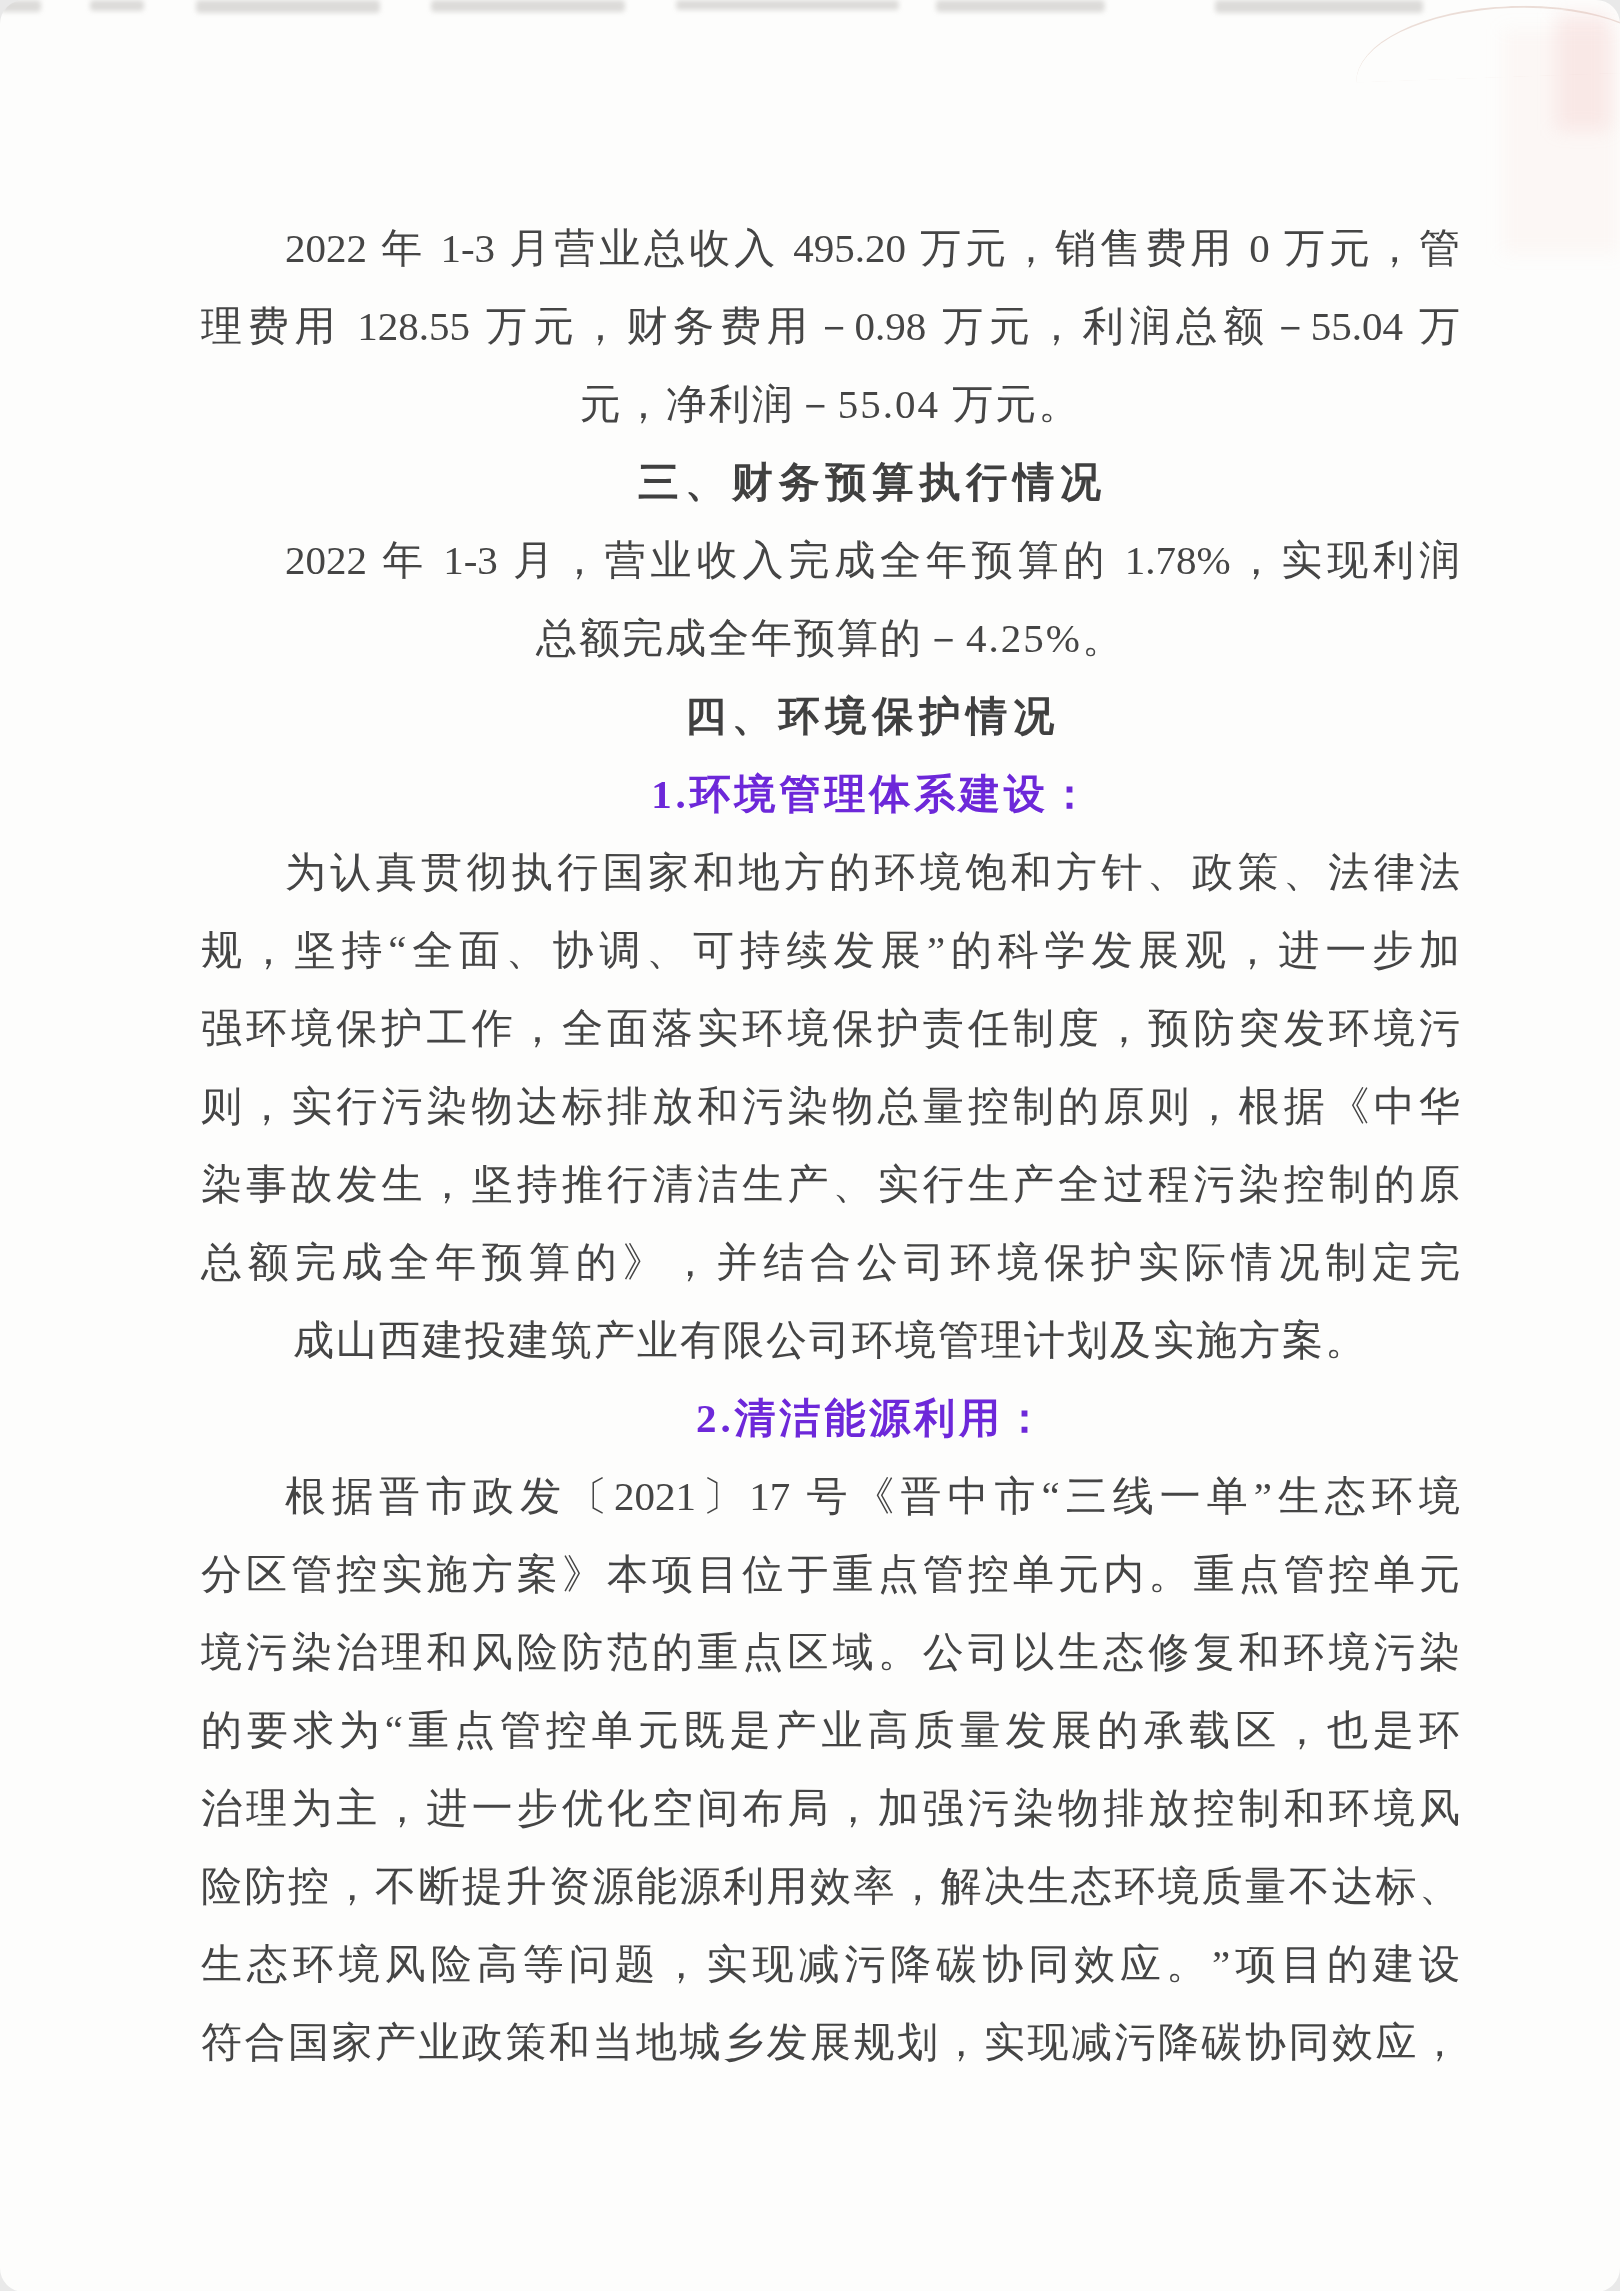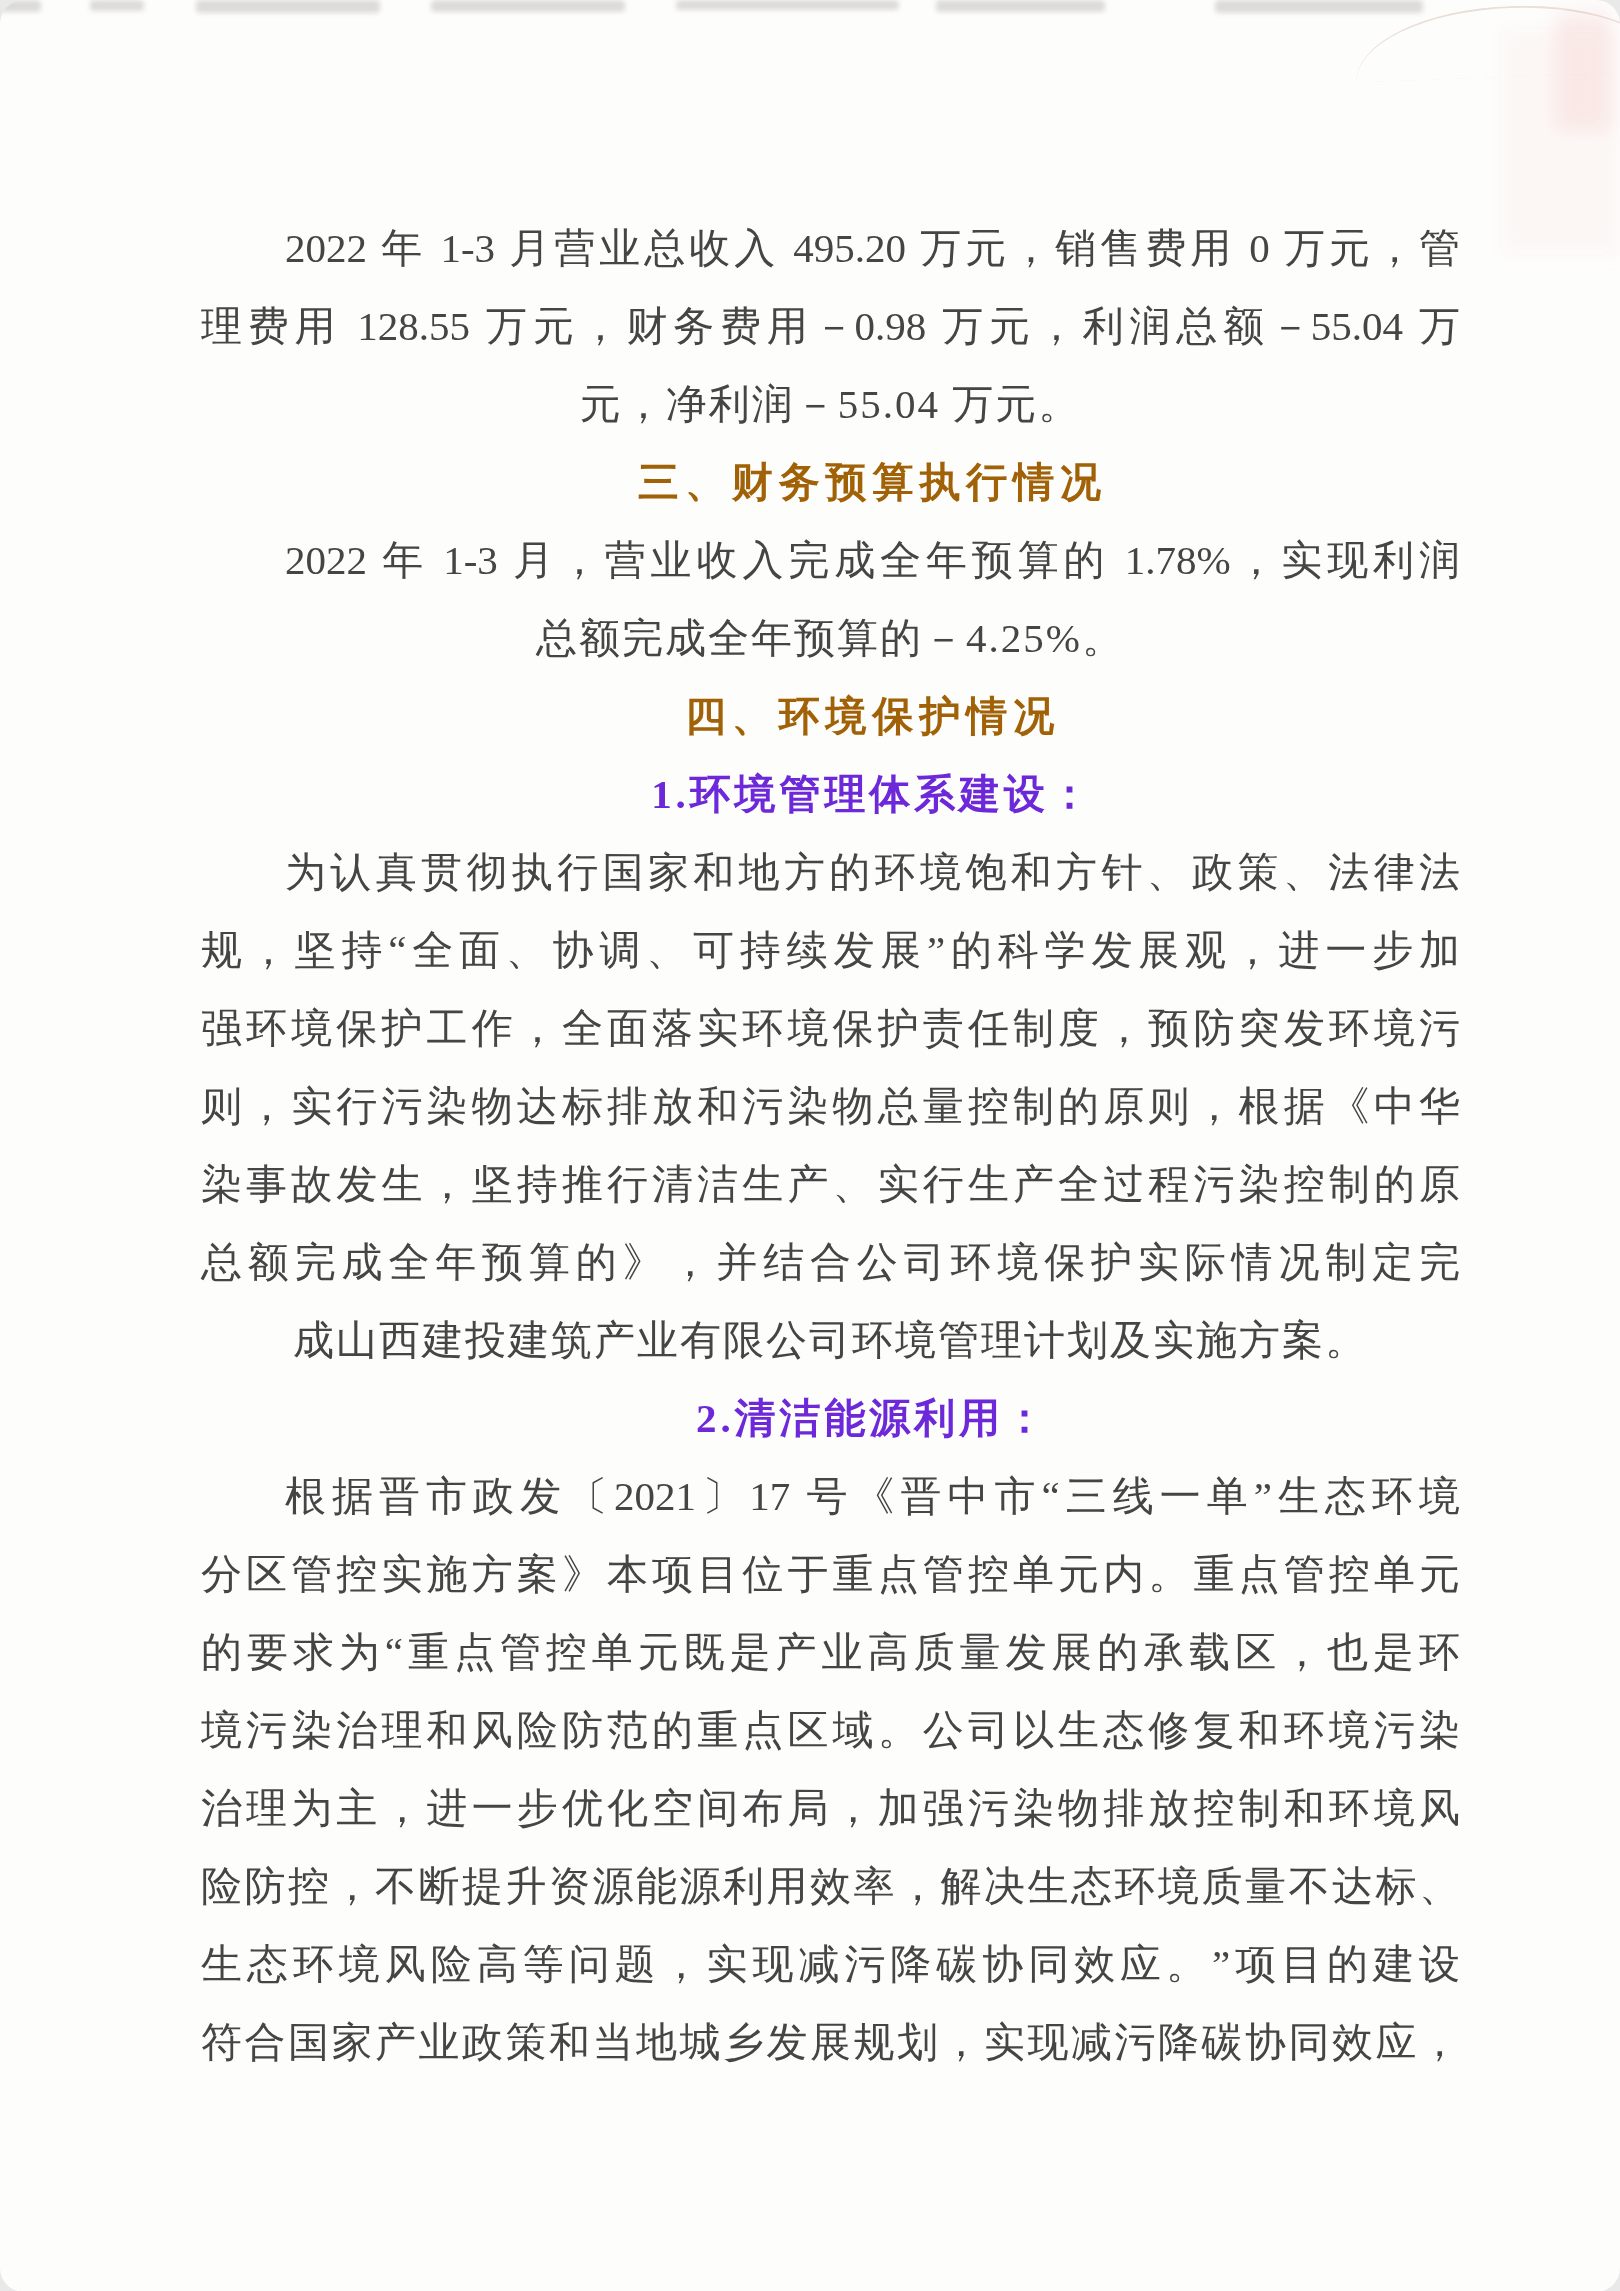--- a/index.html
+++ b/index.html
@@ -48,21 +48,21 @@
   }
   .ln.j{
     text-align:justify;
     text-align-last:justify;
     letter-spacing:0;
   }
   .ln.ind{text-indent:84px;}
   .ln.h{
     font-family:"Liberation Sans", sans-serif;
     font-weight:700;
-    color:#a16207;
+    color:#404040;
     letter-spacing:5.9px;
   }
   .ln.sub{
     font-weight:700;
     color:#6d28d9;
     letter-spacing:3.9px;
   }
 </style>
 </head>
 <body>
@@ -92,21 +92,21 @@
     <div class="ln ind j">为认真贯彻执行国家和地方的环境饱和方针、政策、法律法</div>
     <div class="ln j">规，坚持“全面、协调、可持续发展”的科学发展观，进一步加</div>
     <div class="ln j">强环境保护工作，全面落实环境保护责任制度，预防突发环境污</div>
     <div class="ln j">则，实行污染物达标排放和污染物总量控制的原则，根据《中华</div>
     <div class="ln j">染事故发生，坚持推行清洁生产、实行生产全过程污染控制的原</div>
     <div class="ln j">总额完成全年预算的》，并结合公司环境保护实际情况制定完</div>
     <div class="ln">成山西建投建筑产业有限公司环境管理计划及实施方案。</div>
     <div class="ln ind sub">2.清洁能源利用：</div>
     <div class="ln ind j">根据晋市政发〔2021〕17 号《晋中市“三线一单”生态环境</div>
     <div class="ln j">分区管控实施方案》本项目位于重点管控单元内。重点管控单元</div>
+    <div class="ln j">境污染治理和风险防范的重点区域。公司以生态修复和环境污染</div>
     <div class="ln j">的要求为“重点管控单元既是产业高质量发展的承载区，也是环</div>
-    <div class="ln j">境污染治理和风险防范的重点区域。公司以生态修复和环境污染</div>
     <div class="ln j">治理为主，进一步优化空间布局，加强污染物排放控制和环境风</div>
     <div class="ln j">险防控，不断提升资源能源利用效率，解决生态环境质量不达标、</div>
     <div class="ln j">生态环境风险高等问题，实现减污降碳协同效应。”项目的建设</div>
     <div class="ln j">符合国家产业政策和当地城乡发展规划，实现减污降碳协同效应，</div>
   </div>
 </div>
 
 
 </body></html>

